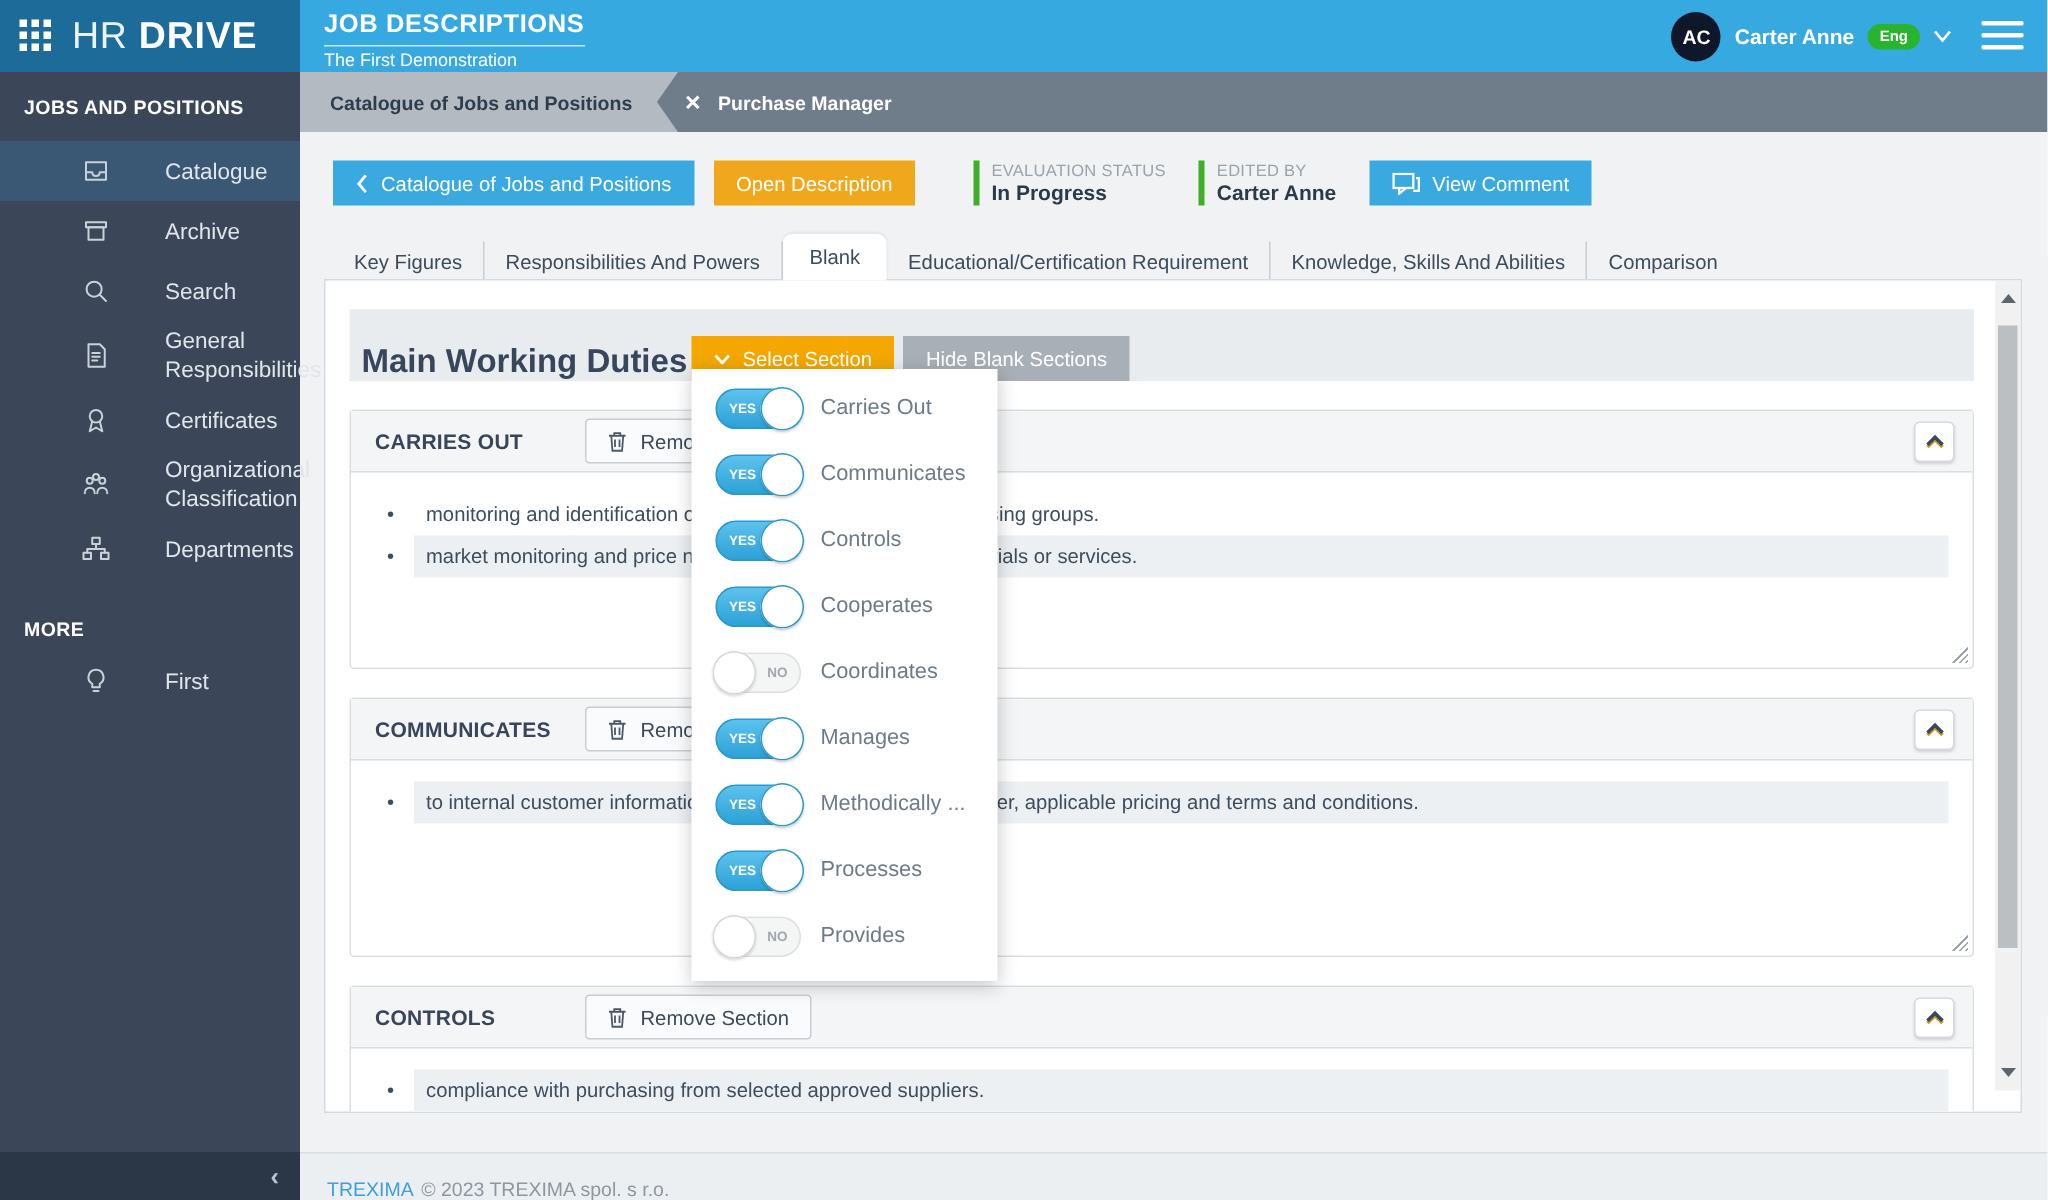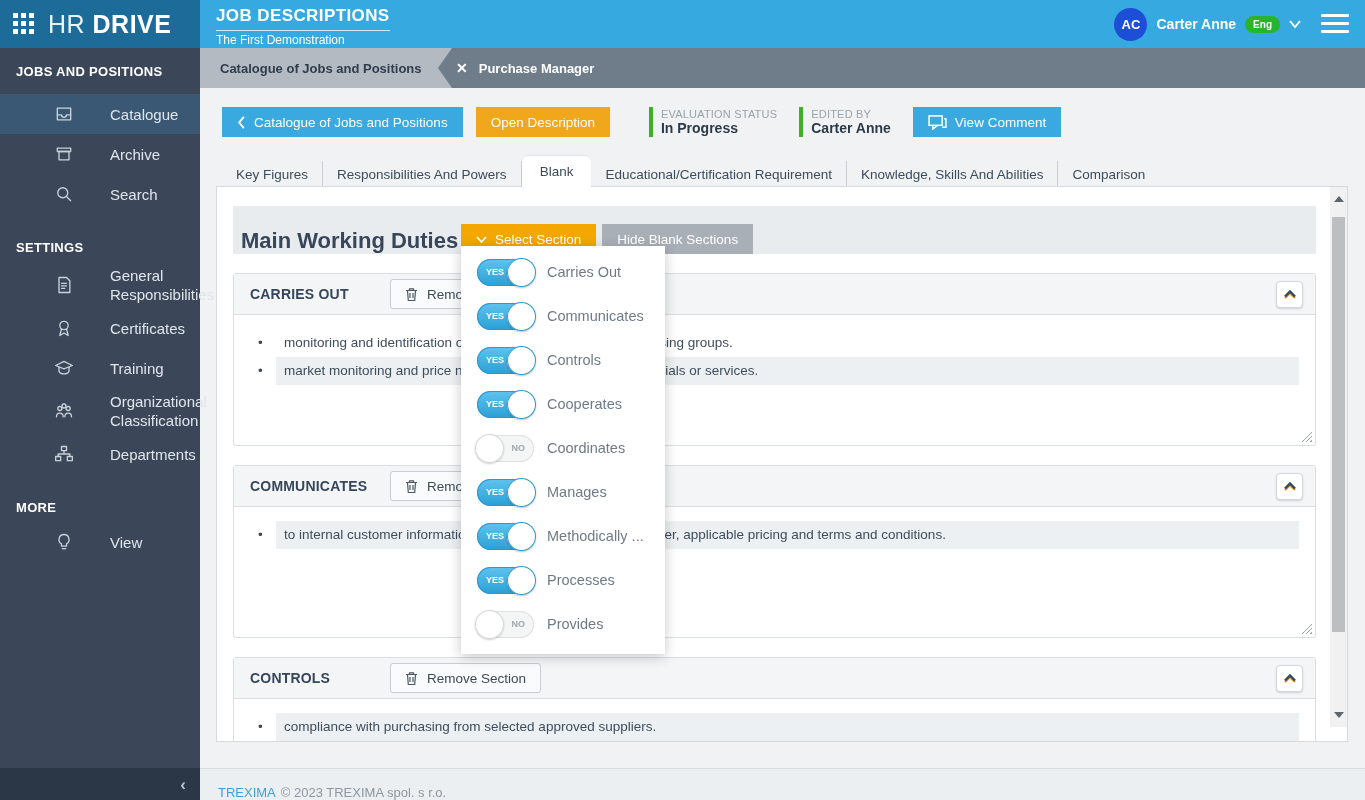--- a/index.html
+++ b/index.html
@@ -16,21 +16,21 @@
   .grid-icon { width:22px; height:22px; display:grid; grid-template-columns:repeat(3,5px); grid-template-rows:repeat(3,5px); gap:3px; }
   .grid-icon span { background:#fff; }
   .logo-text { font-size:25px; color:#fff; letter-spacing:.5px; white-space:nowrap; }
   .logo-hr { font-weight:100; color:#e9f4fa; }
   .logo-drive { font-weight:bold; }
   .module-title { position:absolute; left:216px; top:6px; }
   .module-title h1 { font-size:17px; font-weight:bold; color:#fff; letter-spacing:.4px;
     display:inline-block; border-bottom:1px solid rgba(255,255,255,.75); padding-bottom:4px; }
   .module-sub { font-size:12px; color:#fff; margin-top:2px; }
   .user-area { position:absolute; right:64px; top:0; height:48px; display:flex; align-items:center; gap:9px; }
-  .avatar { width:33px; height:33px; border-radius:50%; background:#1d4ed8; color:#fff;
+  .avatar { width:33px; height:33px; border-radius:50%; background:#0f172a; color:#fff;
     display:flex; align-items:center; justify-content:center; font-size:13px; font-weight:bold; }
   .user-name { color:#fff; font-size:14px; font-weight:bold; }
   .lang-badge { background:#28b42e; color:#fff; font-size:10px; font-weight:bold; border-radius:9px; padding:3px 8px; }
   .user-caret { width:12px; height:12px; }
   .hamburger { position:absolute; right:16px; top:14px; width:28px; height:19px;
     display:flex; flex-direction:column; justify-content:space-between; cursor:pointer; }
   .hamburger i { display:block; height:3px; background:#fff; border-radius:1px; }
 
   
   .workspace-strip { position:absolute; left:200px; right:0; top:48px; height:40px; background:#6f7c8a; z-index:15; }
@@ -210,50 +210,40 @@
   <div class="side-item">
     <span class="side-icon">
       <svg viewBox="0 0 24 24">
           <circle cx="10.5" cy="10.5" r="6"></circle>
           <line x1="15" y1="15" x2="20" y2="20"></line>
         </svg>
     </span>
     <span class="side-label">Search</span>
   </div>
 
-  <div class="side-group-label spaced">SETTINGS</div>
 
   <div class="side-item tall">
     <span class="side-icon">
       <svg viewBox="0 0 24 24">
           <path d="M6 3h9l4 4v14H6z"></path>
           <line x1="9" y1="10" x2="15" y2="10"></line>
           <line x1="9" y1="13" x2="15" y2="13"></line>
           <line x1="9" y1="16" x2="13" y2="16"></line>
         </svg>
     </span>
     <span class="side-label" style="width:96px">General Responsibilities</span>
   </div>
   <div class="side-item">
     <span class="side-icon">
       <svg viewBox="0 0 24 24">
           <circle cx="12" cy="9" r="5"></circle>
           <path d="M9 13l-2 8 5-3 5 3-2-8"></path>
         </svg>
     </span>
     <span class="side-label">Certificates</span>
-  </div>
-  <div class="side-item">
-    <span class="side-icon">
-      <svg viewBox="0 0 24 24">
-          <path d="M12 4L22 9 12 13 2 9z"></path>
-          <path d="M6 11v5c0 1.5 3 3 6 3s6-1.5 6-3v-5"></path>
-        </svg>
-    </span>
-    <span class="side-label">Training</span>
   </div>
   <div class="side-item tall">
     <span class="side-icon">
       <svg viewBox="0 0 24 24">
           <circle cx="7" cy="9" r="2.4"></circle>
           <circle cx="17" cy="9" r="2.4"></circle>
           <circle cx="12" cy="6" r="2.4"></circle>
           <path d="M3 19c0-3 2-4.5 4-4.5S11 16 11 19"></path>
           <path d="M13 19c0-3 2-4.5 4-4.5S21 16 21 19"></path>
         </svg>
@@ -274,21 +264,21 @@
 
   <div class="side-group-label spaced">MORE</div>
 
   <div class="side-item">
     <span class="side-icon">
       <svg viewBox="0 0 24 24">
           <path d="M12 3a6 6 0 0 1 3 11.2V17H9v-2.8A6 6 0 0 1 12 3z"></path>
           <line x1="10" y1="20" x2="14" y2="20"></line>
         </svg>
     </span>
-    <span class="side-label">View</span>
+    <span class="side-label">First</span>
   </div>
 </aside>
 
 <div class="sidebar-footer">
   <span class="collapse-chevron">‹</span>
 </div>
 
 <div class="main-bg"></div>
 
 <div class="toolbar">

